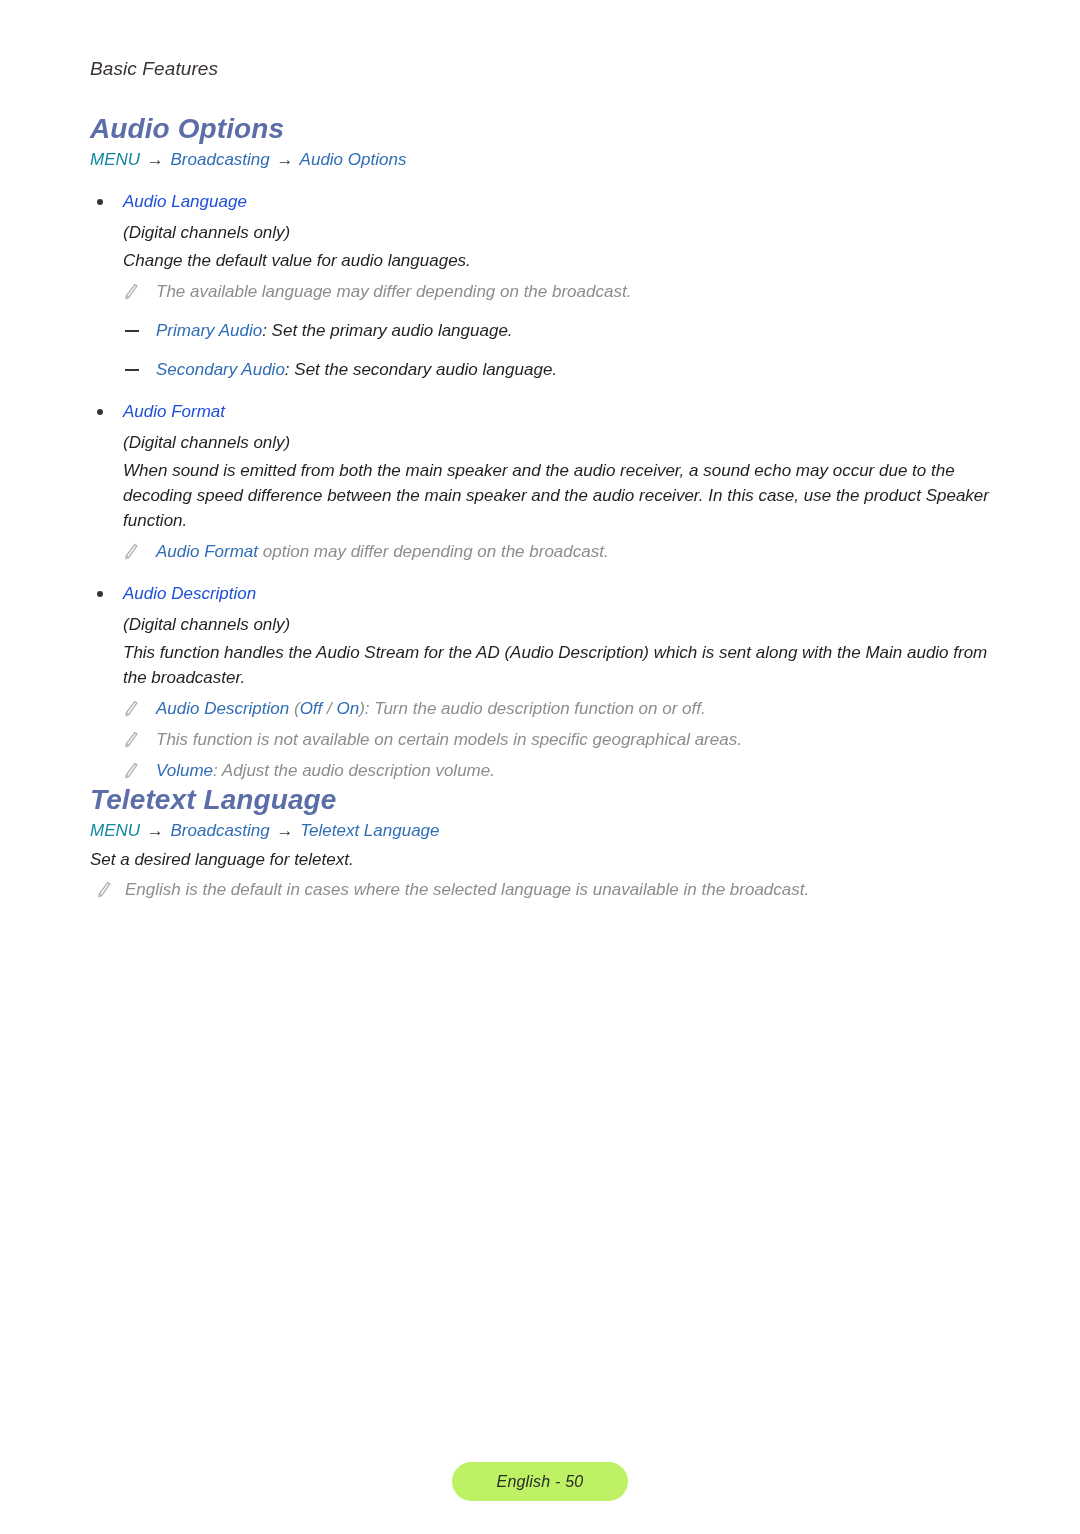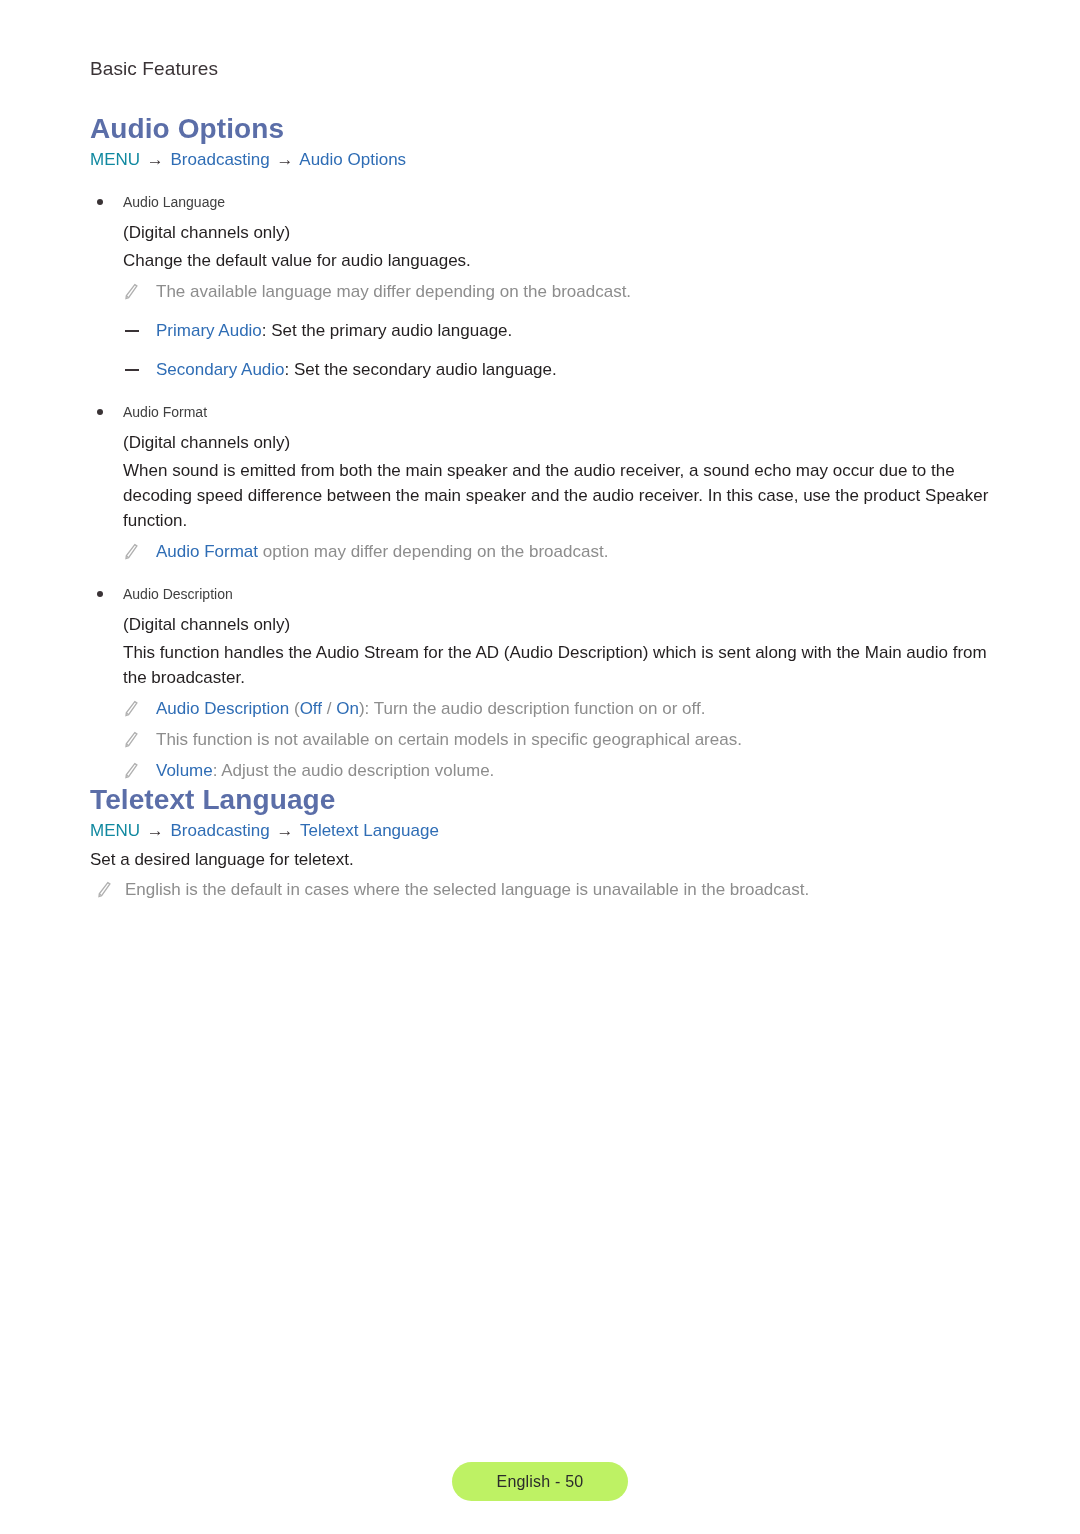--- a/index.html
+++ b/index.html
@@ -14,20 +14,21 @@
     color: #231f20;
     position: relative;
     overflow: hidden;
   }
 
   .page {
     position: absolute;
     left: 0; top: 0;
     width: 1080px;
     height: 1306px;
+    font-style: italic;
   }
 
   
   .running-head {
     position: absolute;
     left: 90px;
     top: 58px;
     font-size: 19px;
     color: #3a3336;
     letter-spacing: 0.1px;
@@ -74,23 +75,23 @@
     position: absolute;
     left: 7px;
     top: 9px;
     width: 6px;
     height: 6px;
     border-radius: 50%;
     background: #3a3336;
   }
   .bullet-label {
     margin-left: 33px;
-    font-size: 14px;
-    line-height: 24px;
-    color: #404040;
+    font-size: 17px;
+    line-height: 24px;
+    color: #1d4ed8;
     font-weight: normal;
   }
 
   
   .body-text {
     margin-left: 33px;
     margin-top: 6px;
     font-size: 17px;
     line-height: 25px;
     color: #231f20;

